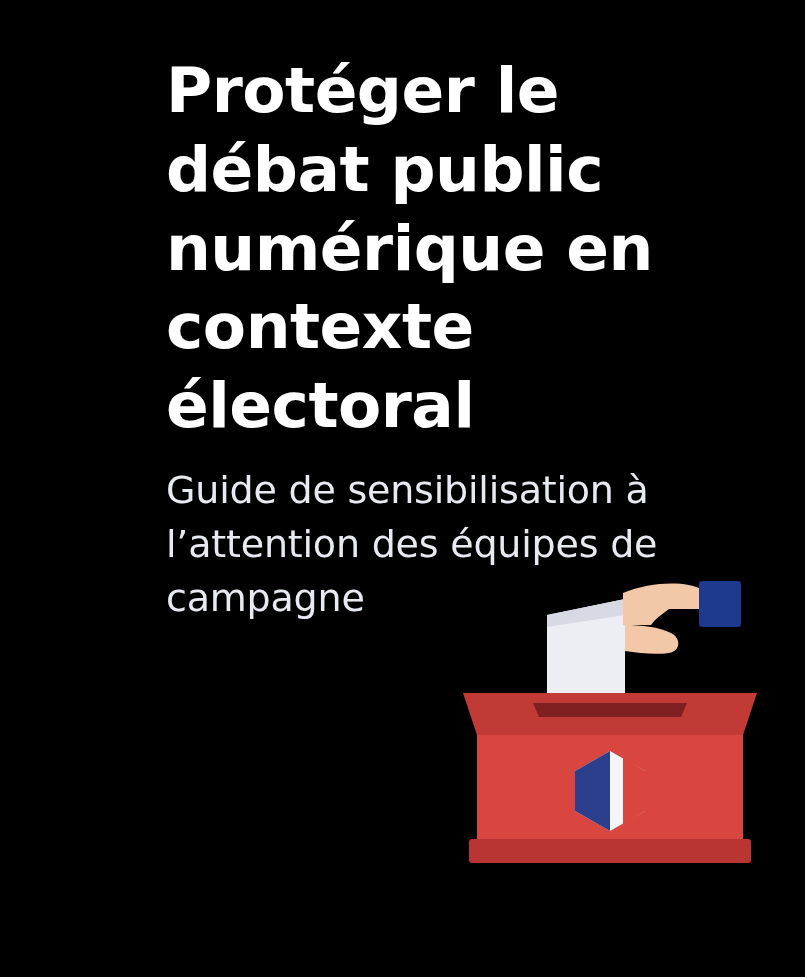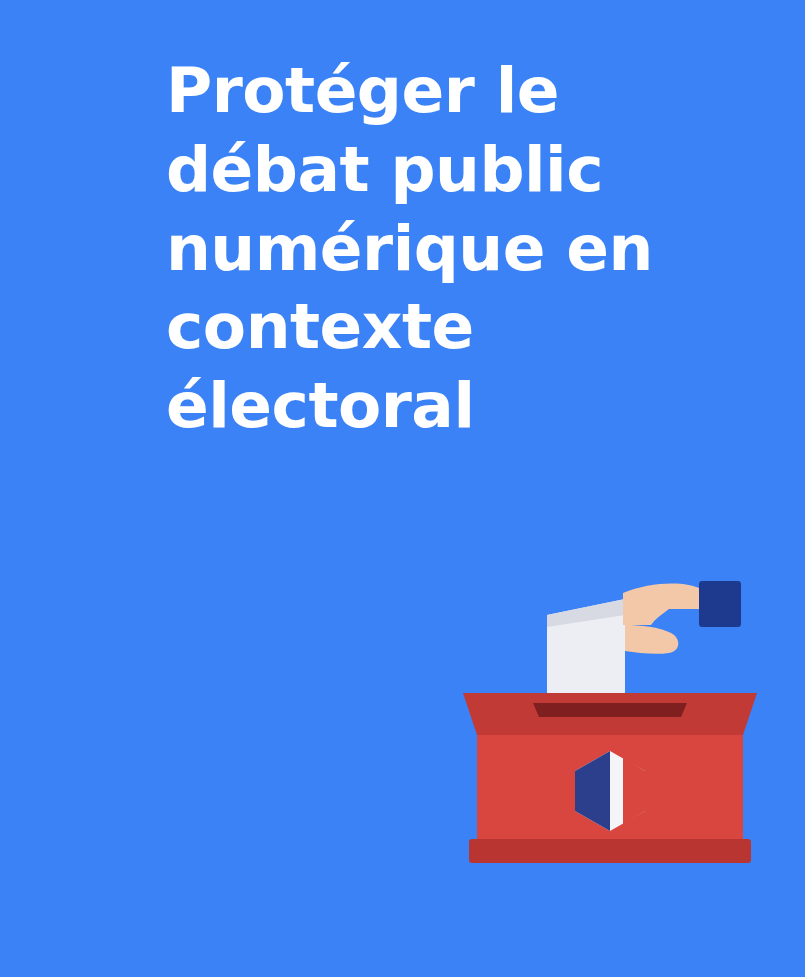--- a/index.html
+++ b/index.html
@@ -7,21 +7,21 @@
     padding: 0;
     background: #ffffff;
   }
   body {
     font-family: "Liberation Sans", sans-serif;
   }
   .cover {
     position: relative;
     width: 805px;
     height: 977px;
-    background: #3b82f6;
+    background: #000000;
     overflow: hidden;
   }
   .text-block {
     position: absolute;
     left: 166px;
     top: 52px;
     width: 590px;
   }
   .cover-title {
     margin: 0;
@@ -54,20 +54,21 @@
     height: 100%;
   }
 </style>
 </head>
 <body>
 
 <div class="cover">
 
   <div class="text-block">
     <h1 class="cover-title">Protéger le débat public numérique en contexte électoral</h1>
+    <p class="cover-subtitle">Guide de sensibilisation à l’attention des équipes de campagne</p>
   </div>
 
   <div class="illustration">
     <svg viewBox="0 0 310 310" xmlns="http://www.w3.org/2000/svg" aria-hidden="true">
 
       <g>
         <polygon points="92,40 170,24 170,128 92,128" fill="#eceef3"></polygon>
         <polygon points="92,40 170,24 170,40 92,52" fill="#d7dae3"></polygon>
       </g>
 

